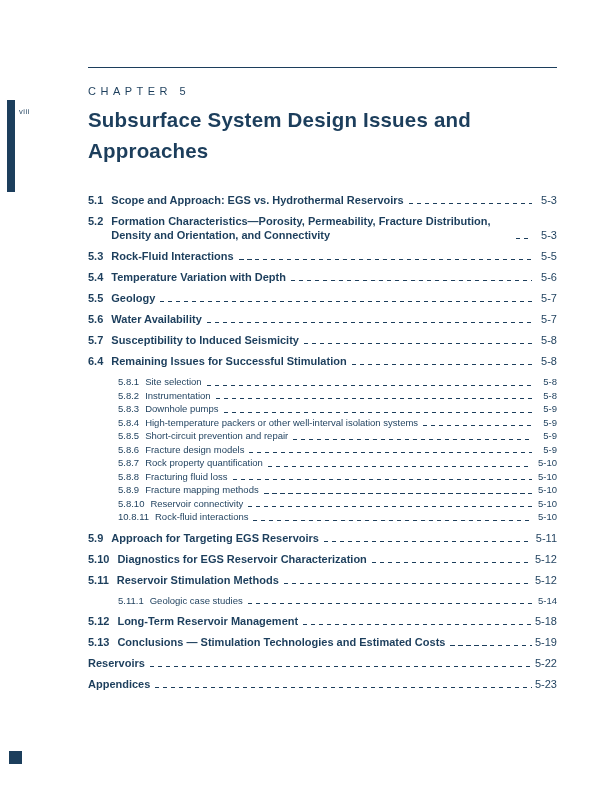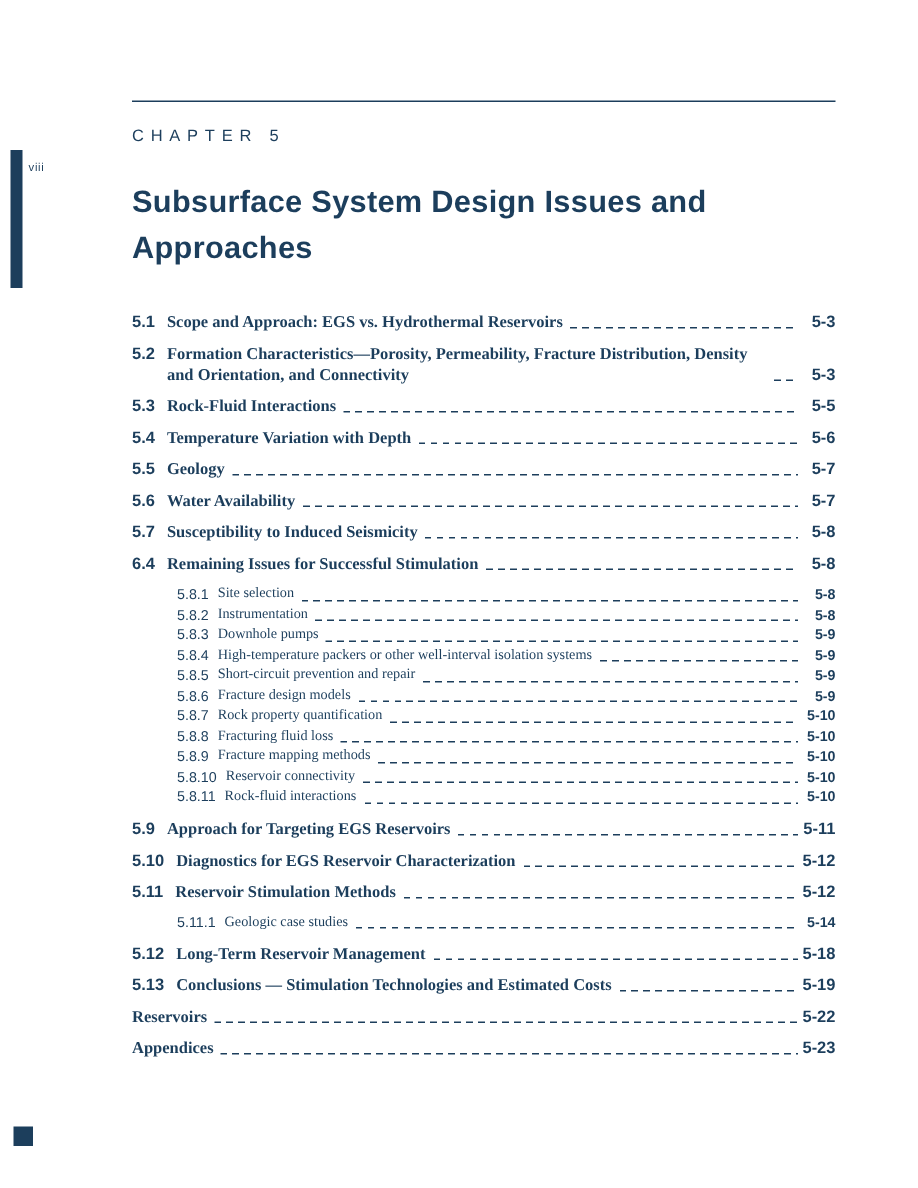--- a/index.html
+++ b/index.html
@@ -23,38 +23,38 @@
     position: absolute; left: 9px; top: 751px;
     width: 13px; height: 13px; background: var(--navy);
   }
   .content { position: absolute; left: 88px; right: 55px; top: 67px; }
   .rule { border-top: 1px solid var(--navy); }
   .chapter {
     margin-top: 17px; font-size: 11px;
     letter-spacing: 4.5px; font-weight: normal;
   }
   .title {
-    margin-top: 22px; font-size: 20.5px; line-height: 31px;
+    margin-top: 7px; font-size: 20.5px; line-height: 31px;
     font-weight: bold; letter-spacing: .2px;
   }
   .toc { margin-top: 27px; }
   .row { display: flex; }
   .row.l1 { font-size: 11px; font-weight: bold; line-height: 14px; margin: 7px 0; }
   .row.sub { font-size: 9.5px; font-weight: normal; line-height: 13.5px; padding-left: 30px; }
   .num { flex: none; align-self: flex-start; white-space: nowrap; }
   .l1 .num { margin-right: 8px; }
   .sub .num { margin-right: 6px; }
-  .label { flex: 0 1 auto; font-family: Liberation Serif, serif; }
+  .label { flex: 0 1 auto; }
   .leader {
     flex: 1 1 16px; min-width: 16px; align-self: flex-end;
     height: 1px; margin: 0 3px 3px 5px;
     background-image: repeating-linear-gradient(to right, var(--navy) 0 4.5px, transparent 4.5px 8px);
   }
   .pg {
-    flex: none; align-self: flex-end; font-weight: bold;
+    flex: none; align-self: flex-end; font-weight: normal;
     min-width: 22px; text-align: right; white-space: nowrap;
   }
 </style>
 </head>
 <body>
 
 <div class="page">
   <div class="side-bar"></div>
   <div class="folio">viii</div>
   <div class="footer-square"></div>
@@ -166,21 +166,21 @@
     <span class="leader"></span>
     <span class="pg">5-10</span>
   </div>
         <div class="row sub">
     <span class="num">5.8.10</span>
     <span class="label">Reservoir connectivity</span>
     <span class="leader"></span>
     <span class="pg">5-10</span>
   </div>
         <div class="row sub">
-    <span class="num">5.8.11</span>
+    <span class="num">10.8.11</span>
     <span class="label">Rock-fluid interactions</span>
     <span class="leader"></span>
     <span class="pg">5-10</span>
   </div>
         <div class="row l1">
     <span class="num">5.9</span>
     <span class="label">Approach for Targeting EGS Reservoirs</span>
     <span class="leader"></span>
     <span class="pg">5-11</span>
   </div>

